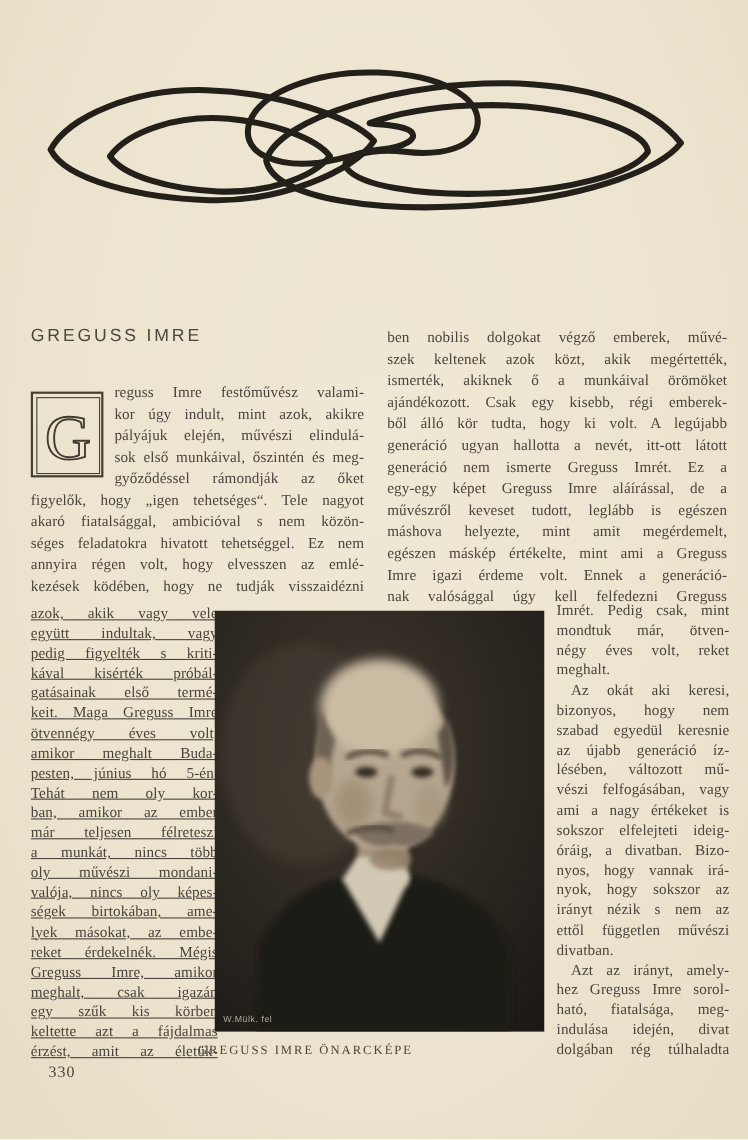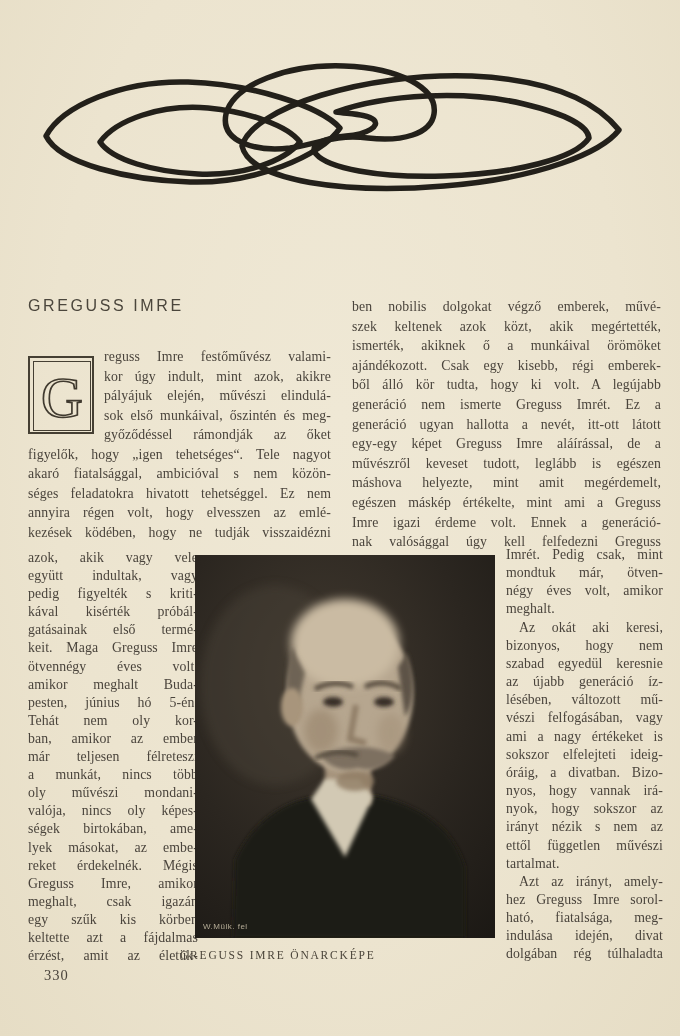--- a/index.html
+++ b/index.html
@@ -22,21 +22,21 @@
   .col { position:absolute; font-size:13.8px; letter-spacing:0.1px; }
   .col .line {
     text-align:justify;
     text-align-last:justify;
     white-space:nowrap;
     overflow:hidden;
   }
   .col .line.end { text-align-last:left; }
   .col .line.indent { text-indent:13px; }
   .left-wide  { left:28px;  top:347px; width:303px; line-height:19.5px; }
-  .left-narrow{ left:28px;  top:549px; width:170px; line-height:18.1px; }
+  .left-narrow{ left:28px;  top:549px; width:170px; line-height:18.1px;text-decoration:underline; }
   .right-wide { left:352px; top:297px; width:309px; line-height:19.6px; }
   .right-narrow{ left:506px; top:546px; width:157px; line-height:18.15px; }
   .dropcap {
     float:left;
     width:56px; height:68px;
     border:2.5px solid #453f33;
     padding:3px;
     margin:9px 10px 0 0;
     background:transparent;
   }
@@ -122,49 +122,49 @@
       <div class="line">keltette azt a fájdalmas</div>
       <div class="line">érzést, amit az életük-</div>
     </div>
 
   <div class="col right-wide">
       <div class="line">ben nobilis dolgokat végző emberek, művé-</div>
       <div class="line">szek keltenek azok közt, akik megértették,</div>
       <div class="line">ismerték, akiknek ő a munkáival örömöket</div>
       <div class="line">ajándékozott. Csak egy kisebb, régi emberek-</div>
       <div class="line">ből álló kör tudta, hogy ki volt. A legújabb</div>
+      <div class="line">generáció ugyan hallotta a nevét, itt-ott látott</div>
       <div class="line">generáció nem ismerte Greguss Imrét. Ez a</div>
-      <div class="line">generáció ugyan hallotta a nevét, itt-ott látott</div>
       <div class="line">egy-egy képet Greguss Imre aláírással, de a</div>
       <div class="line">művészről keveset tudott, leglább is egészen</div>
       <div class="line">máshova helyezte, mint amit megérdemelt,</div>
       <div class="line">egészen máskép értékelte, mint ami a Greguss</div>
       <div class="line">Imre igazi érdeme volt. Ennek a generáció-</div>
       <div class="line">nak valósággal úgy kell felfedezni Greguss</div>
     </div>
 
   <div class="col right-narrow">
       <div class="line">Imrét. Pedig csak, mint</div>
       <div class="line">mondtuk már, ötven-</div>
-      <div class="line">négy éves volt, amikor</div>
+      <div class="line">négy éves volt, reket</div>
       <div class="line end">meghalt.</div>
       <div class="line indent">Az okát aki keresi,</div>
       <div class="line">bizonyos, hogy nem</div>
       <div class="line">szabad egyedül keresnie</div>
       <div class="line">az újabb generáció íz-</div>
       <div class="line">lésében, változott mű-</div>
       <div class="line">vészi felfogásában, vagy</div>
       <div class="line">ami a nagy értékeket is</div>
       <div class="line">sokszor elfelejteti ideig-</div>
       <div class="line">óráig, a divatban. Bizo-</div>
       <div class="line">nyos, hogy vannak irá-</div>
       <div class="line">nyok, hogy sokszor az</div>
       <div class="line">irányt nézik s nem az</div>
       <div class="line">ettől független művészi</div>
-      <div class="line end">tartalmat.</div>
+      <div class="line end">divatban.</div>
       <div class="line indent">Azt az irányt, amely-</div>
       <div class="line">hez Greguss Imre sorol-</div>
       <div class="line">ható, fiatalsága, meg-</div>
       <div class="line">indulása idején, divat</div>
       <div class="line">dolgában rég túlhaladta</div>
     </div>
 
   <div class="portrait">
     <svg width="300" height="383" viewBox="0 0 300 383">
       <defs>

